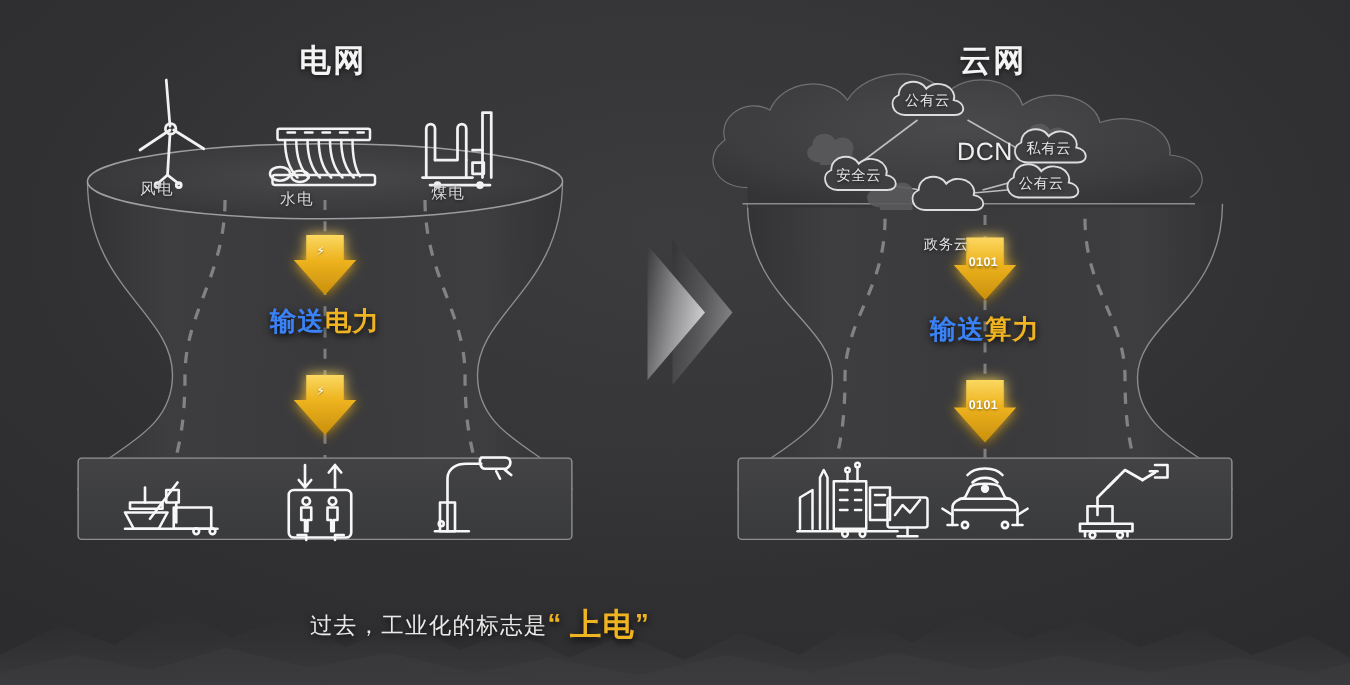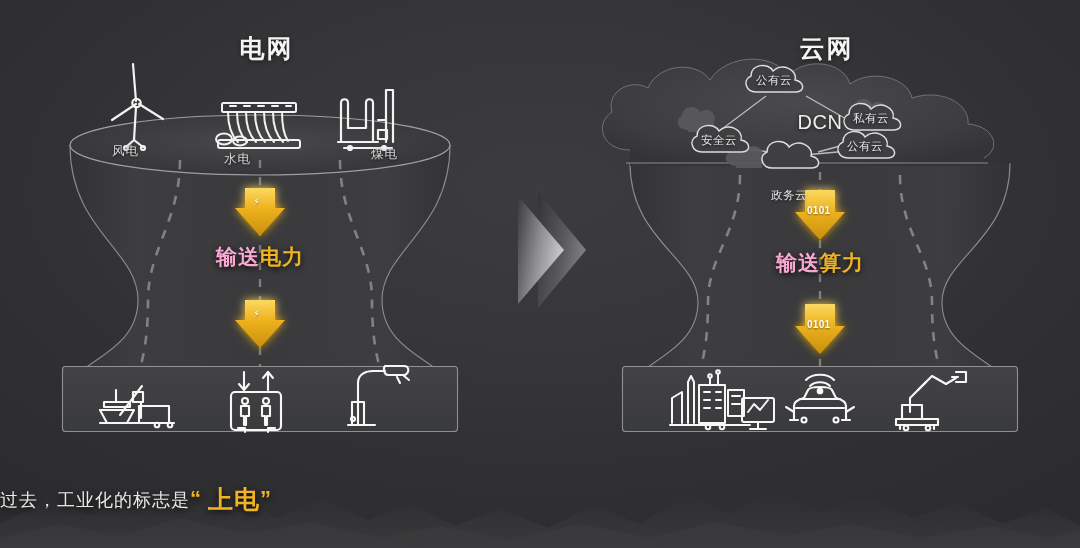--- a/index.html
+++ b/index.html
@@ -14,21 +14,21 @@
   }
   
   .bg-mountains{
     position:absolute; left:0; right:0; bottom:0; height:120px;
     pointer-events:none; opacity:.55;
   }
   .stage{ position:absolute; inset:0; }
 
   .panel{ position:absolute; top:0; height:548px; }
   .panel-left{ left:0; width:520px; }
-  .panel-right{ left:560px; width:520px; }
+  .panel-right{ left:528px; width:520px; }
 
   .panel-title{
     position:absolute; top:32px; left:0; width:100%;
     text-align:center; font-size:25px; font-weight:bold;
     letter-spacing:2px; color:#f4f4f5;
     text-shadow:0 1px 4px rgba(0,0,0,.6);
     padding-left:13px;
   }
 
   .funnel-svg{ position:absolute; left:0; top:0; width:520px; height:548px; }
@@ -37,26 +37,27 @@
     position:absolute; font-size:12.5px; color:#d8d8da; letter-spacing:1px;
     text-shadow:0 1px 3px rgba(0,0,0,.7); white-space:nowrap;
   }
 
   .transmit{
     position:absolute; width:100%; text-align:center;
     font-size:21px; font-weight:bold; letter-spacing:1px;
     text-shadow:0 2px 6px rgba(0,0,0,.85);
   }
   .transmit .hl{ color:#f0b422; }
-  .transmit .wt{ color:#f9a8d4; }
+  .transmit .wt{ color:#3b82f6; }
 
   .caption{
-    position:absolute; bottom:32px; width:100%; text-align:left;
+    position:absolute; bottom:32px; width:100%; text-align:right;
     font-size:18px; color:#e9e9ea; letter-spacing:1px; white-space:nowrap;
     text-shadow:0 2px 6px rgba(0,0,0,.85);
+    padding-left:15px;
   }
   .caption .gold{
     color:#f0b422; font-weight:bold; font-size:25px; letter-spacing:1px;
     margin-left:6px; vertical-align:-2px;
   }
   .caption .q{ color:#f0b422; font-weight:bold; font-size:22px; }
 
   .mid-chevron{
     position:absolute; left:516px; top:186px; width:72px; height:128px;
   }
@@ -217,21 +218,21 @@
         <path d="M385,366 L404,366 C409,366 410,372 405,375 L388,375 C384,375 383,368 385,366 Z"></path>
         <path d="M397,377 L400,383 M404,376 L409,380"></path>
         <rect x="352" y="402" width="12" height="23"></rect>
         <path d="M348,425 L375,425"></path>
         <circle cx="353" cy="419" r="2"></circle>
       </g>
     </svg>
 
     <div class="src-label" style="left:112px; top:143px;">风电</div>
     <div class="src-label" style="left:224px; top:151px;">水电</div>
-    <div class="src-label" style="left:345px; top:146px;margin-left:26px;">煤电</div>
+    <div class="src-label" style="left:345px; top:146px;">煤电</div>
 
     <div class="arrow-glyph" style="left:253px; top:196px;">⚡</div>
     <div class="arrow-glyph" style="left:253px; top:308px;">⚡</div>
 
     <div class="transmit" style="top:243px;">
       <span class="wt">输送</span><span class="hl">电力</span>
     </div>
 
     <div class="caption">
       <span>过去，工业化的标志是</span><span class="q">“</span><span class="gold">上电</span><span class="q">”</span>

